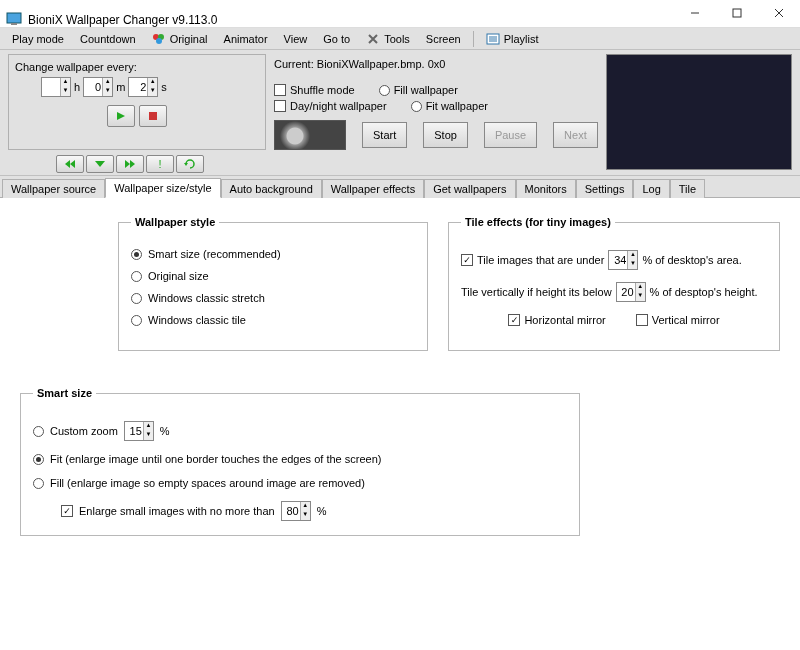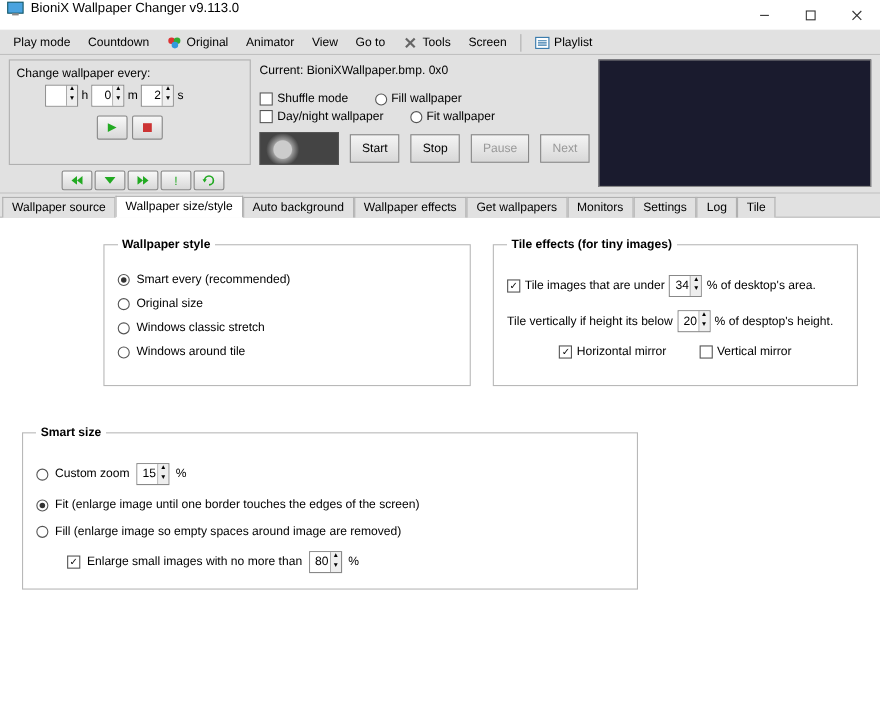--- a/index.html
+++ b/index.html
@@ -1,70 +1,70 @@
 <!DOCTYPE html>
 <html><head>
 <meta charset="utf-8">
 <style>
   * { box-sizing: border-box; font-family: "Segoe UI", Tahoma, sans-serif; font-size: 11px; }
   html,body { margin:0; padding:0; }
   body { width:800px; height:650px; background:#fff; overflow:hidden; }
 
   
-  .titlebar { height:28px; background:#fff; display:flex; align-items:flex-start; border-bottom:1px solid #ddd; }
+  .titlebar { height:28px; background:#fff; display:flex; align-items:flex-end; border-bottom:1px solid #ddd; }
   .titlebar .icon { width:16px; height:16px; margin:0 6px; }
   .titlebar .title { flex:0 0 auto; font-size:12px; }
   .titlebar .spacer { flex:1; }
   .winbtn { width:42px; height:28px; display:flex; align-items:center; justify-content:center; }
 
   
   .menubar { height:22px; background:#e1e1e1; display:flex; align-items:center; padding:0 4px; gap:0; border-bottom:1px solid #c0c0c0; }
   .menuitem { padding:2px 8px; display:flex; align-items:center; gap:4px; }
   .sep { width:1px; height:16px; background:#b0b0b0; margin:0 4px; }
 
   
   .controlpanel { background:#e1e1e1; padding:4px 8px 4px 8px; border-bottom:1px solid #c0c0c0; display:flex; gap:8px; position:relative; height:126px;}
   .group { border:1px solid #b0b0b0; background:#e1e1e1; padding:6px; position:relative; }
-  .interval-group { width:220px; height:96px;}
+  .interval-group { width:258px; height:96px;}
   .interval-row { display:flex; align-items:center; gap:3px; margin:4px 0 8px 26px;}
   .spin { width:30px; height:20px; border:1px solid #888; background:#fff; display:inline-flex; }
   .spin input { width:18px; border:none; text-align:right; padding:0 1px; font-size:11px;}
   .spin .arrows { width:11px; display:flex; flex-direction:column; border-left:1px solid #aaa;}
   .spin .arrows div { flex:1; font-size:6px; line-height:6px; text-align:center; background:#eee; cursor:pointer;}
   .btnrow { display:flex; gap:4px; justify-content:center; }
   .btn3d { width:28px; height:22px; border:1px solid #888; background:linear-gradient(#f8f8f8,#d8d8d8); display:flex; align-items:center; justify-content:center; border-radius:2px;}
   .navbtns { position:absolute; left:56px; bottom:2px; display:flex; gap:2px;}
   .navbtns .btn3d { width:28px; height:18px;}
 
   .midcol { flex:0 0 300px; position:relative; padding-top:4px;}
   .midcol .curlabel { margin-bottom:14px; }
   .checkrow { display:flex; gap:24px; margin-bottom:4px;}
   .chk { display:flex; align-items:center; gap:4px;}
   .chk .box { width:12px; height:12px; border:1px solid #555; background:#fff; display:flex; align-items:center; justify-content:center; font-size:9px;}
   .radio .circ { width:11px; height:11px; border:1px solid #555; border-radius:50%; background:#fff; display:flex; align-items:center; justify-content:center;}
   .radio .dot { width:5px; height:5px; background:#333; border-radius:50%; }
 
-  .actionstrip { display:flex; align-items:center; gap:0; margin-top:8px;justify-content:space-between;}
+  .actionstrip { display:flex; align-items:center; gap:12px; margin-top:8px;justify-content:space-between;}
   .tape { width:72px; height:30px; background:radial-gradient(circle at 20px 15px,#ccc 8px,#999 9px,#444 15px),radial-gradient(circle at 52px 15px,#ccc 8px,#999 9px,#444 15px),#222; border:1px solid #555;}
   .actbtn { height:26px; border:1px solid #888; background:linear-gradient(#f4f4f4,#d8d8d8); padding:0 10px; display:flex; align-items:center; margin-left:4px;}
   .actbtn.disabled { color:#999; }
 
   .preview { flex:1; background:#1a1b2e; border:1px solid #888; height:116px;}
 
   
   .tabs { display:flex; background:#e1e1e1; border-bottom:1px solid #b0b0b0; padding-left:2px; height:22px; align-items:flex-end;}
   .tab { padding:3px 8px; border:1px solid #b0b0b0; border-bottom:none; background:#e1e1e1; margin-right:0px; position:relative; top:1px;}
   .tab.active { background:#fff; border-bottom:1px solid #fff; z-index:2;}
 
   
   .tabbody { background:#fff; padding:18px 20px 10px 20px; height:450px; position:relative;}
   fieldset { border:1px solid #b8b8b8; padding:10px 12px 14px 12px; margin:0;}
   legend { font-weight:bold; padding:0 4px; font-size:11px;}
   .toprow { display:flex; gap:20px; }
-  .wstyle { width:334px; margin-left:74px;}
+  .wstyle { width:310px; margin-left:98px;}
   .wstyle .radio { display:flex; align-items:center; gap:6px; margin:10px 0;}
   .tile { flex:1; max-width:360px;}
   .tile .row { margin:12px 0; display:flex; align-items:center; gap:4px; flex-wrap:nowrap;}
   .tile .mirrors { display:flex; gap:30px; justify-content:center; margin-top:12px;}
 
   .smart { margin-top:36px; width:560px;}
   .smart .radio { display:flex; align-items:center; gap:6px; margin:12px 0;}
   .smart .indent { margin-left:28px; display:flex; align-items:center; gap:6px;}
 
   
@@ -269,33 +269,33 @@
 </div>
 
 <div class="tabbody">
   <div class="toprow">
     <fieldset class="wstyle">
       <legend>Wallpaper style</legend>
       <div class="radio">
           <span class="circ">
             <span class="dot"></span>
           </span>
-          <span>Smart every (recommended)</span>
+          <span>Smart size (recommended)</span>
         </div>
       <div class="radio">
           <span class="circ"></span>
           <span>Original size</span>
         </div>
       <div class="radio">
           <span class="circ"></span>
           <span>Windows classic stretch</span>
         </div>
       <div class="radio">
           <span class="circ"></span>
-          <span>Windows around tile</span>
+          <span>Windows classic tile</span>
         </div>
     </fieldset>
 
     <fieldset class="tile">
       <legend>Tile effects (for tiny images)</legend>
       <div class="row">
         <span class="chk">
             <span class="box">✓</span>
           </span>
         <span>Tile images that are under</span>

